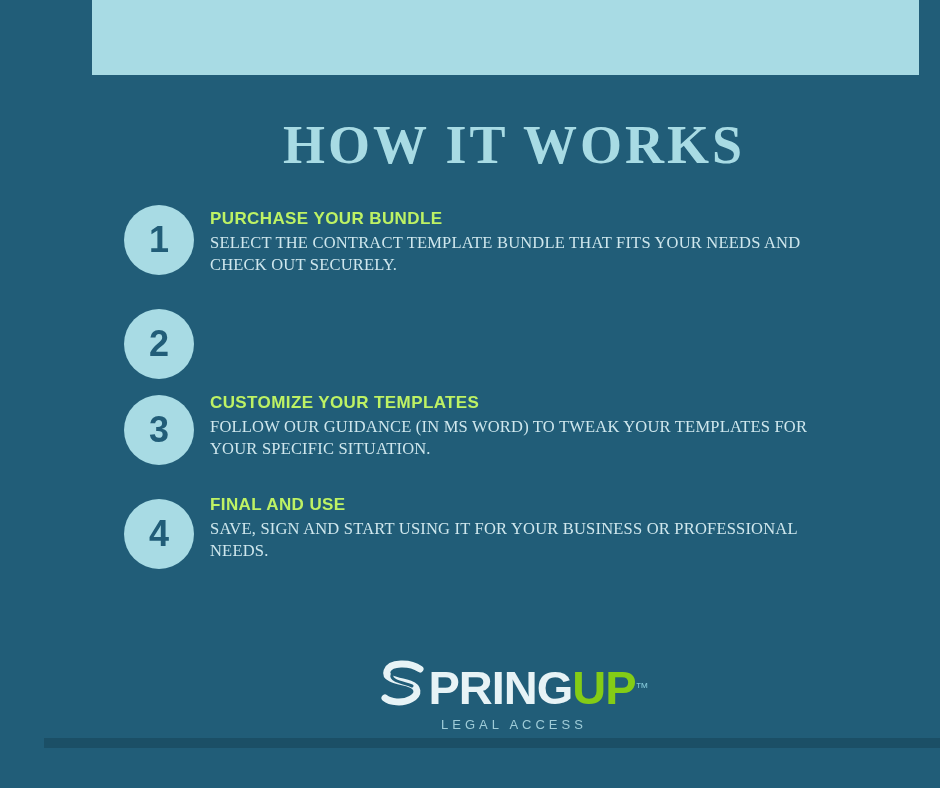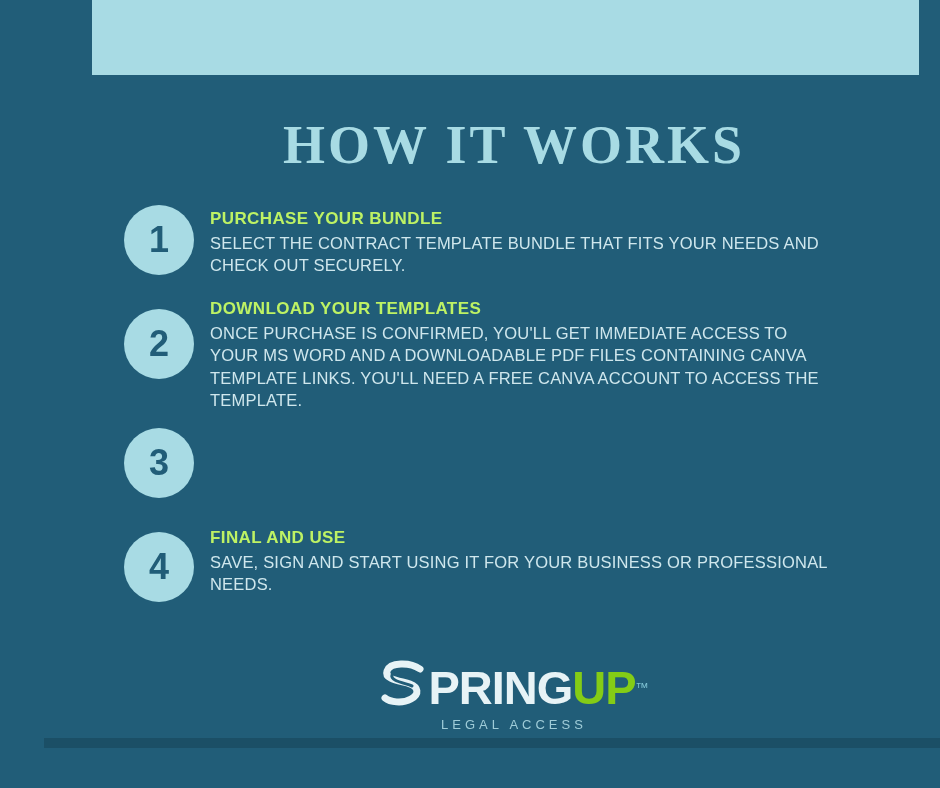--- a/index.html
+++ b/index.html
@@ -82,20 +82,21 @@
     text-transform: uppercase;
     margin-bottom: 3px;
   }
   .step-body {
     color: #cfe7ed;
     font-size: 16.5px;
     line-height: 1.36;
     letter-spacing: 0.2px;
     text-transform: uppercase;
     max-width: 625px;
+    font-family: Liberation Serif, serif;
   }
   .step-2 .step-badge { margin-top: 14px; }
   .step-3 .step-badge { margin-top: 6px; }
   .step-4 .step-badge { margin-top: 8px; }
   .step-2 { margin-bottom: 10px; }
   .step-3 { margin-bottom: 26px; }
 
   
   .logo {
     position: absolute;
@@ -161,29 +162,27 @@
     <div class="step step-1">
       <div class="step-badge">1</div>
       <div class="step-text">
         <div class="step-heading">PURCHASE YOUR BUNDLE</div>
         <div class="step-body">SELECT THE CONTRACT TEMPLATE BUNDLE THAT FITS YOUR NEEDS AND CHECK OUT SECURELY.</div>
       </div>
     </div>
 
     <div class="step step-2">
       <div class="step-badge">2</div>
-      <div class="step-text">
-        <div class="step-heading">DOWNLOAD YOUR TEMPLATES</div>
-        <div class="step-body">ONCE PURCHASE IS CONFIRMED, YOU'LL GET IMMEDIATE ACCESS TO YOUR MS WORD AND A DOWNLOADABLE PDF FILES CONTAINING CANVA TEMPLATE LINKS. YOU'LL NEED A FREE CANVA ACCOUNT TO ACCESS THE TEMPLATE.</div>
-      </div>
     </div>
 
     <div class="step step-3">
       <div class="step-badge">3</div>
       <div class="step-text">
+        <div class="step-heading">CUSTOMIZE YOUR TEMPLATES</div>
+        <div class="step-body">FOLLOW OUR GUIDANCE (IN MS WORD) TO TWEAK YOUR TEMPLATES FOR YOUR SPECIFIC SITUATION.</div>
       </div>
     </div>
 
     <div class="step step-4">
       <div class="step-badge">4</div>
       <div class="step-text">
         <div class="step-heading">FINAL AND USE</div>
         <div class="step-body">SAVE, SIGN AND START USING IT FOR YOUR BUSINESS OR PROFESSIONAL NEEDS.</div>
       </div>
     </div>

